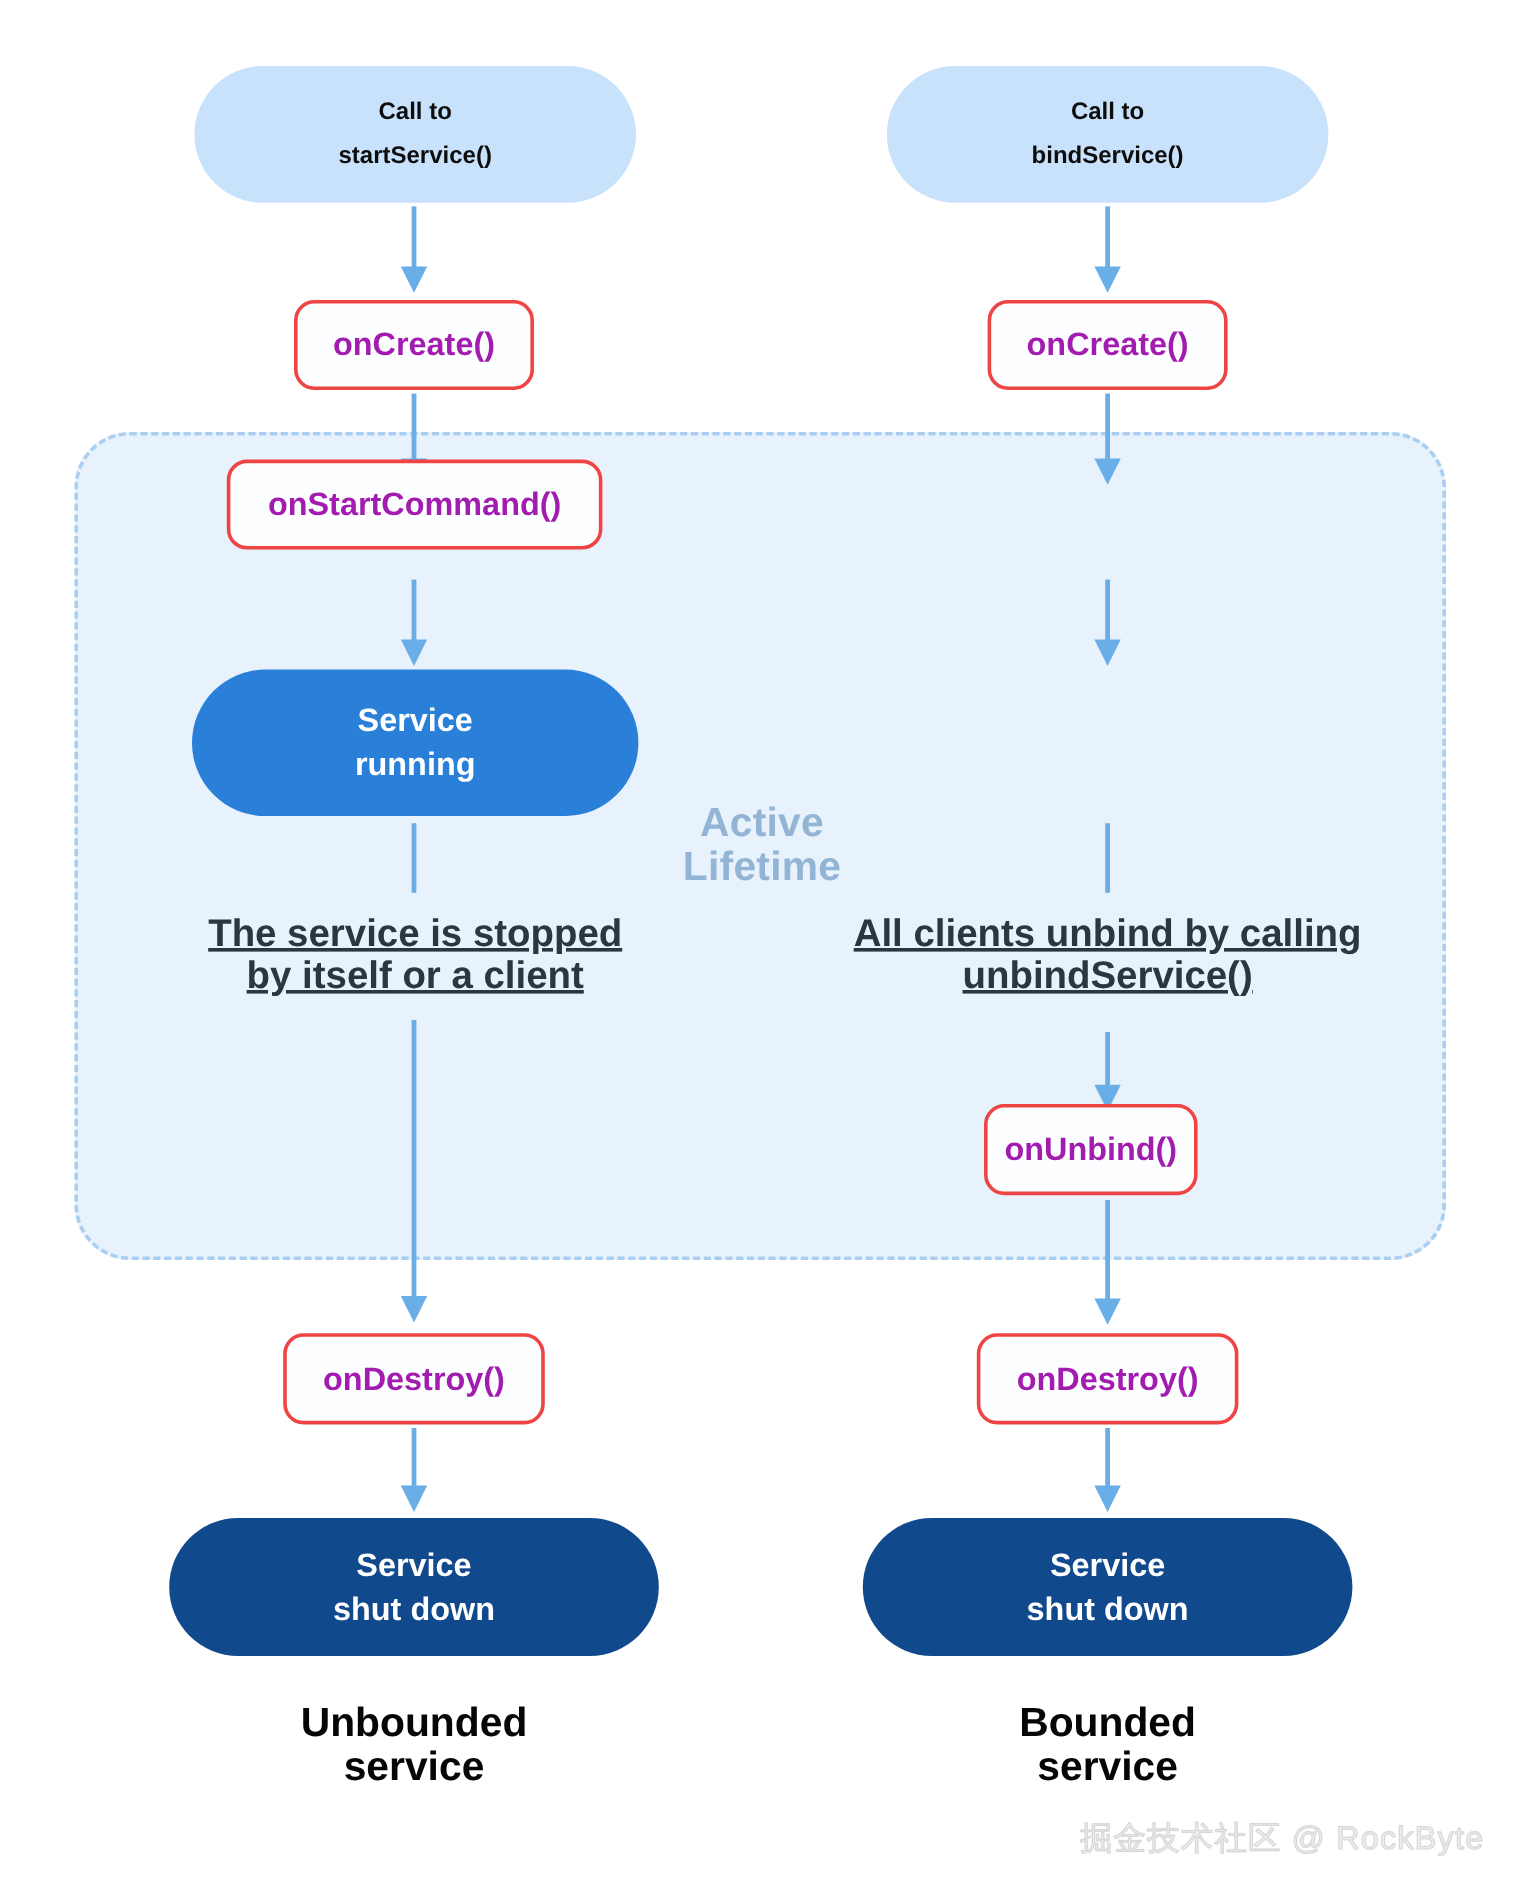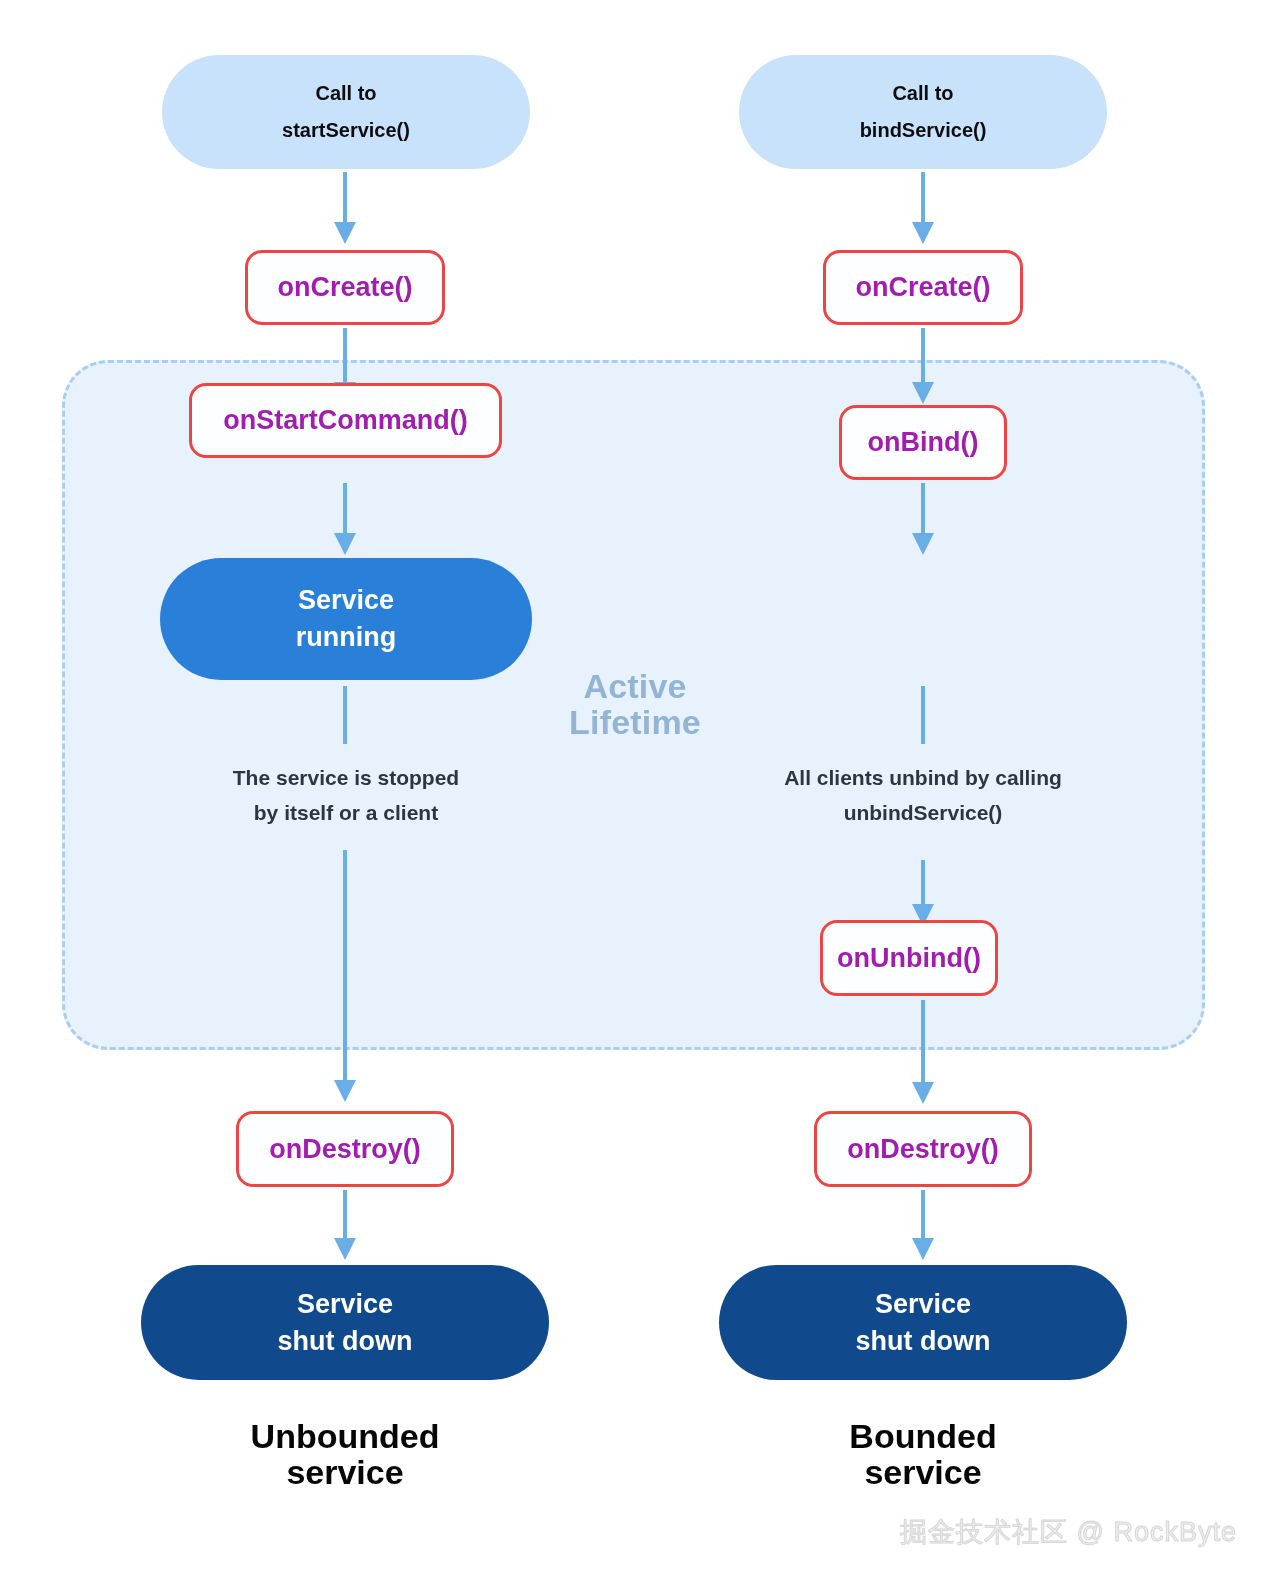--- a/index.html
+++ b/index.html
@@ -77,24 +77,25 @@
     border-radius:17px;
     color:#a21caf;
     font-weight:bold;
     font-size:27px;
     line-height:33px;
   }
   .plain-text{
     position:absolute;
     text-align:center;
     font-weight:bold;
-    font-size:21px;
+    font-size:32px;
     line-height:35px;
     color:#2b3640;
     white-space:pre-line;
+    text-decoration:underline;
   }
   .caption-text{
     position:absolute;
     text-align:center;
     font-weight:bold;
     font-size:34px;
     line-height:36px;
     color:#060606;
     white-space:pre-line;
   }
@@ -199,21 +200,20 @@
 
   <div class="node box-outline" style="left:823px; top:250px; width:200px; height:75px;">onCreate()</div>
 
   <div class="conn" style="left:908px; top:328px;">
     <svg width="30" height="78" viewBox="0 0 30 78">
       <line x1="15" y1="0" x2="15" y2="60" stroke="#6aaee8" stroke-width="4"></line>
       <polygon points="15,76 4,54 26,54" fill="#6aaee8"></polygon>
     </svg>
   </div>
 
-  <div class="node box-outline" style="left:839px; top:405px; width:168px; height:75px;">onBind()</div>
 
   <div class="conn" style="left:908px; top:483px;">
     <svg width="30" height="74" viewBox="0 0 30 74">
       <line x1="15" y1="0" x2="15" y2="56" stroke="#6aaee8" stroke-width="4"></line>
       <polygon points="15,72 4,50 26,50" fill="#6aaee8"></polygon>
     </svg>
   </div>
 
 
   <div class="conn" style="left:908px; top:686px;">

